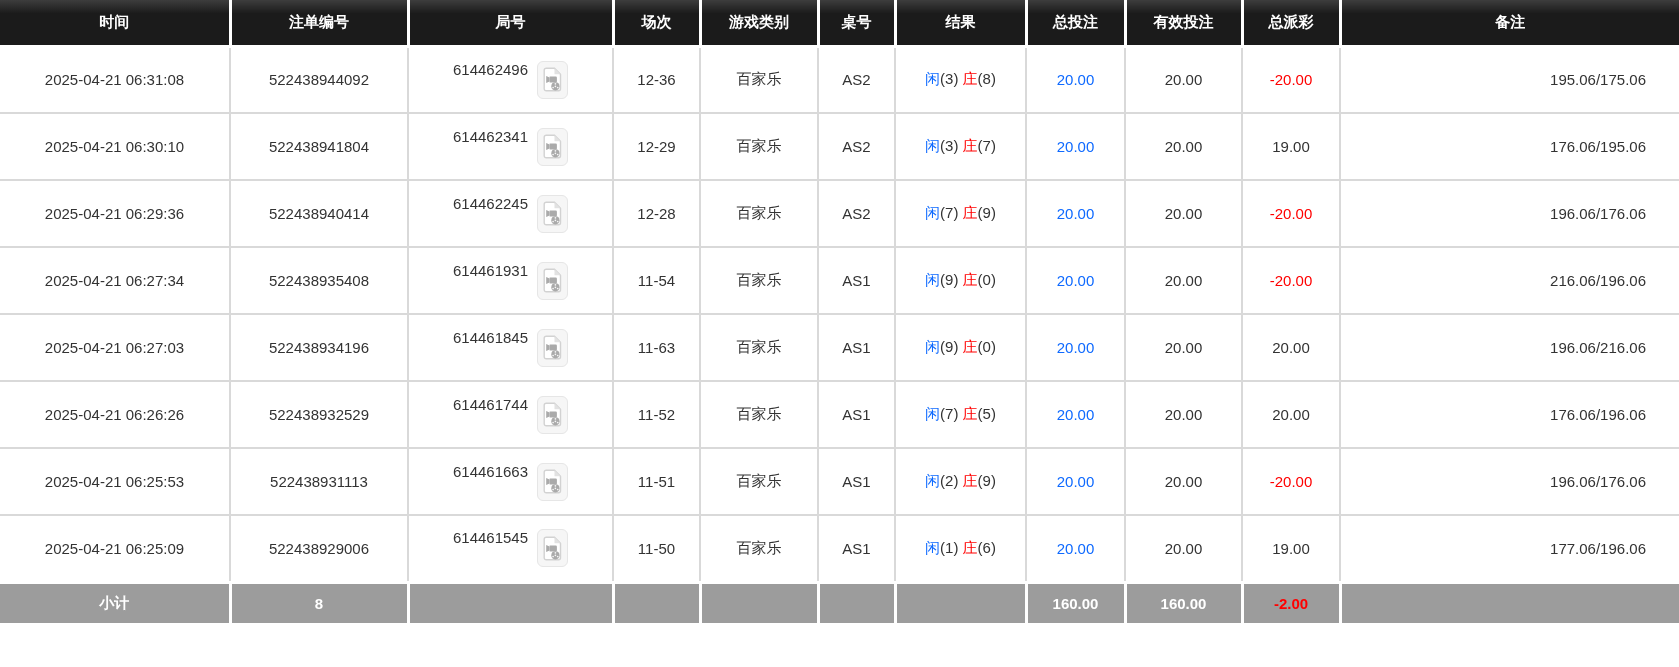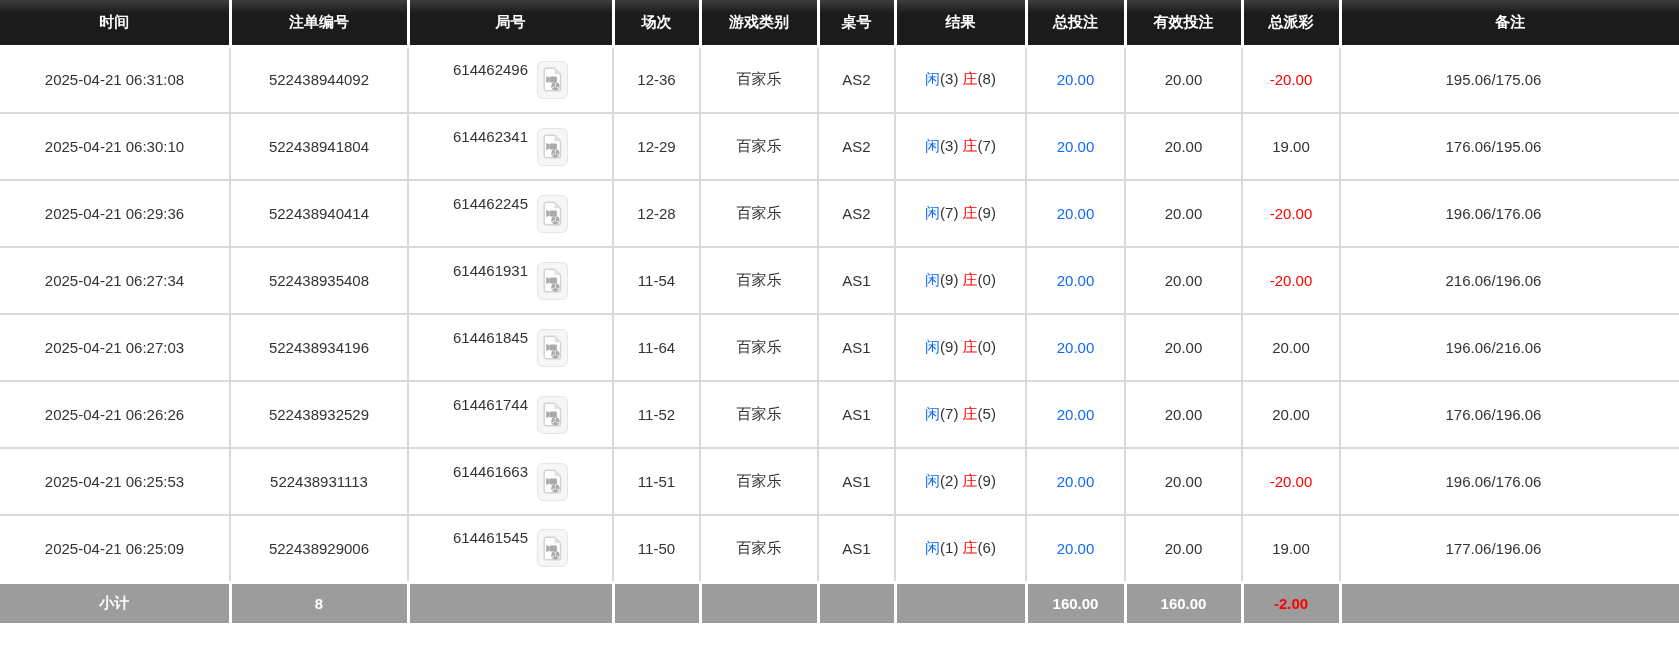--- a/index.html
+++ b/index.html
@@ -40,21 +40,21 @@
   tbody td {
     background: #fff;
     height: 67px;
     text-align: center;
     border: 2px solid var(--grid);
     vertical-align: middle;
   }
   tbody td:first-child { border-left: 0; }
   tbody td:last-child  { border-right: 0; }
   tbody tr:first-child td { border-top: 0; }
-  tbody td.remark { text-align: center; padding-right: 33px; }
+  tbody td.remark { text-align: right; padding-right: 33px; }
 
   .round-wrap { display: inline-flex; align-items: flex-start; gap: 9px; }
   .video-btn {
     width: 31px; height: 38px;
     background: #f6f6f6;
     border: 1px solid #e6e6e6;
     border-radius: 6px;
     display: inline-flex; align-items: center; justify-content: center;
     cursor: pointer; padding: 0;
   }
@@ -264,21 +264,21 @@
             <path d="M6.6 10.6 l-3.4 -1.5 v7 l3.4 -1.5 z" fill="#aaaaaa"></path>
             <circle cx="12.4" cy="19.3" r="4.1" fill="#aaaaaa"></circle>
             <circle cx="12.4" cy="19.3" r="0.85" fill="#f6f6f6"></circle>
             <circle cx="12.4" cy="16.8" r="0.85" fill="#f6f6f6"></circle>
             <circle cx="10.1" cy="20.5" r="0.85" fill="#f6f6f6"></circle>
             <circle cx="14.7" cy="20.5" r="0.85" fill="#f6f6f6"></circle>
           </svg>
         </button>
       </span>
     </td>
-    <td>11-64</td>
+    <td>11-63</td>
     <td>百家乐</td>
     <td>AS1</td>
     <td>
       <span class="res-player">闲</span><span>(9) </span>
       <span class="res-banker">庄</span><span>(0)</span>
     </td>
     <td>
       <span class="bet-link">20.00</span>
     </td>
     <td>20.00</td>

